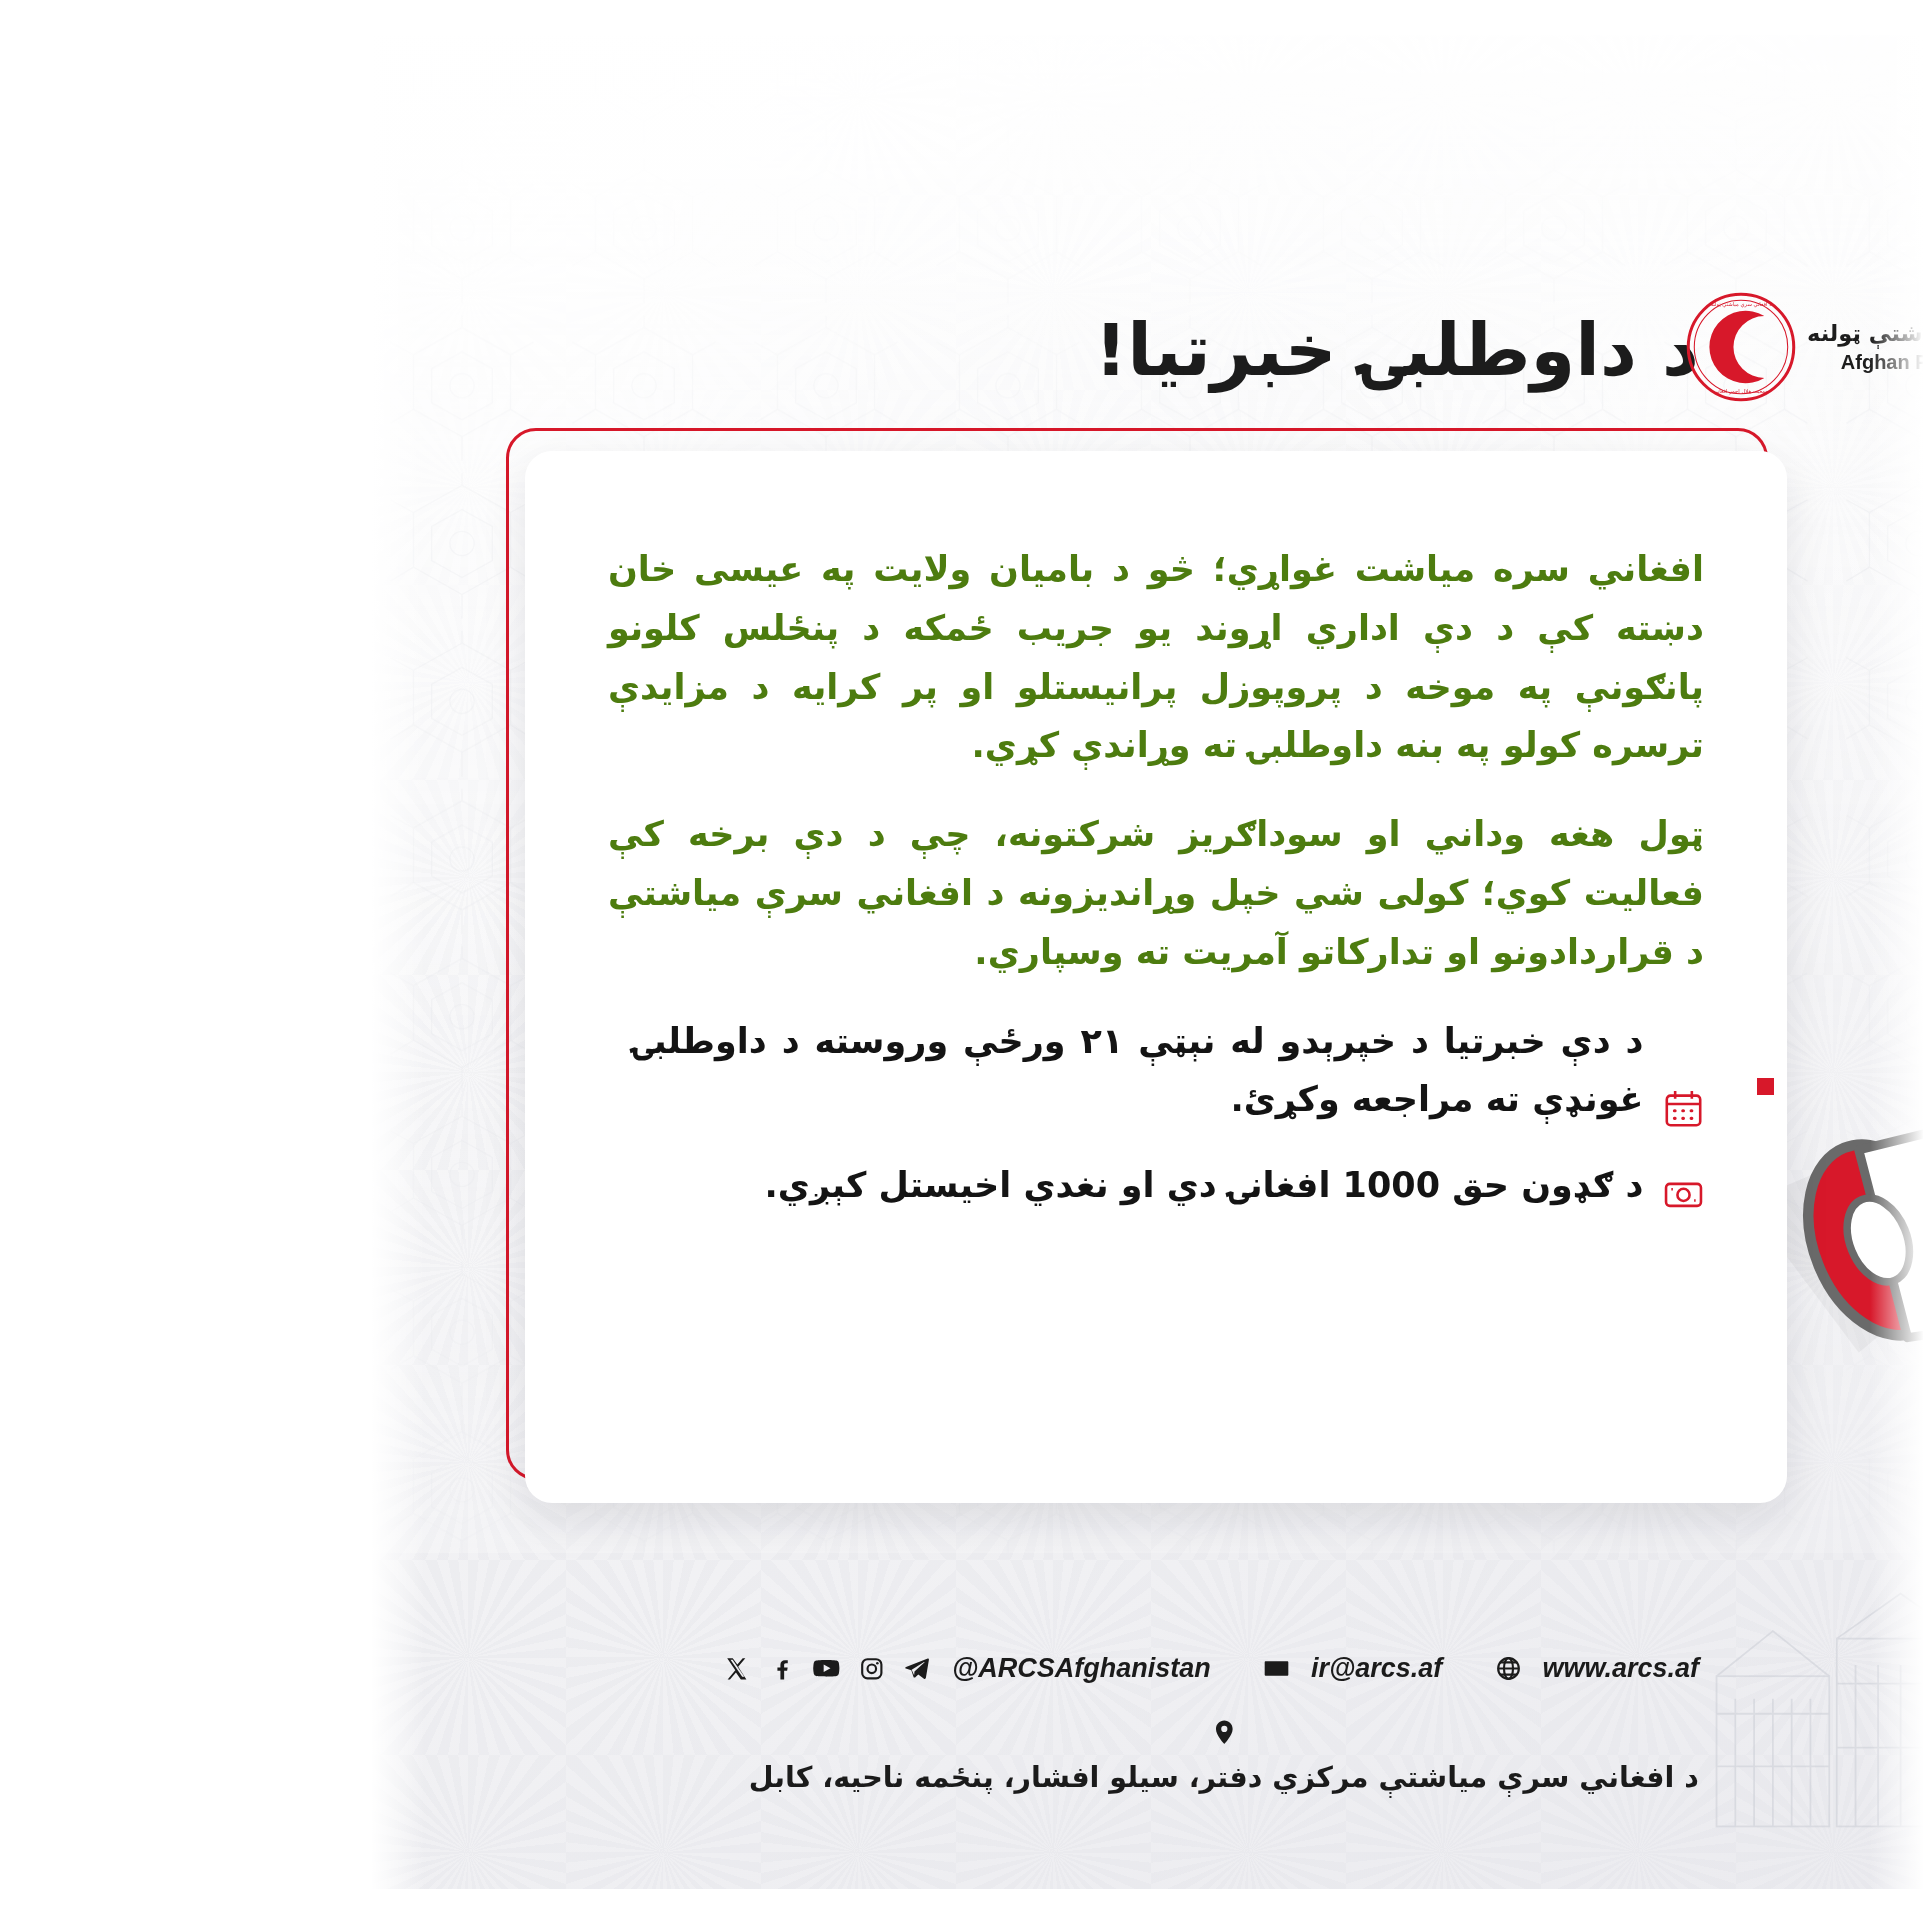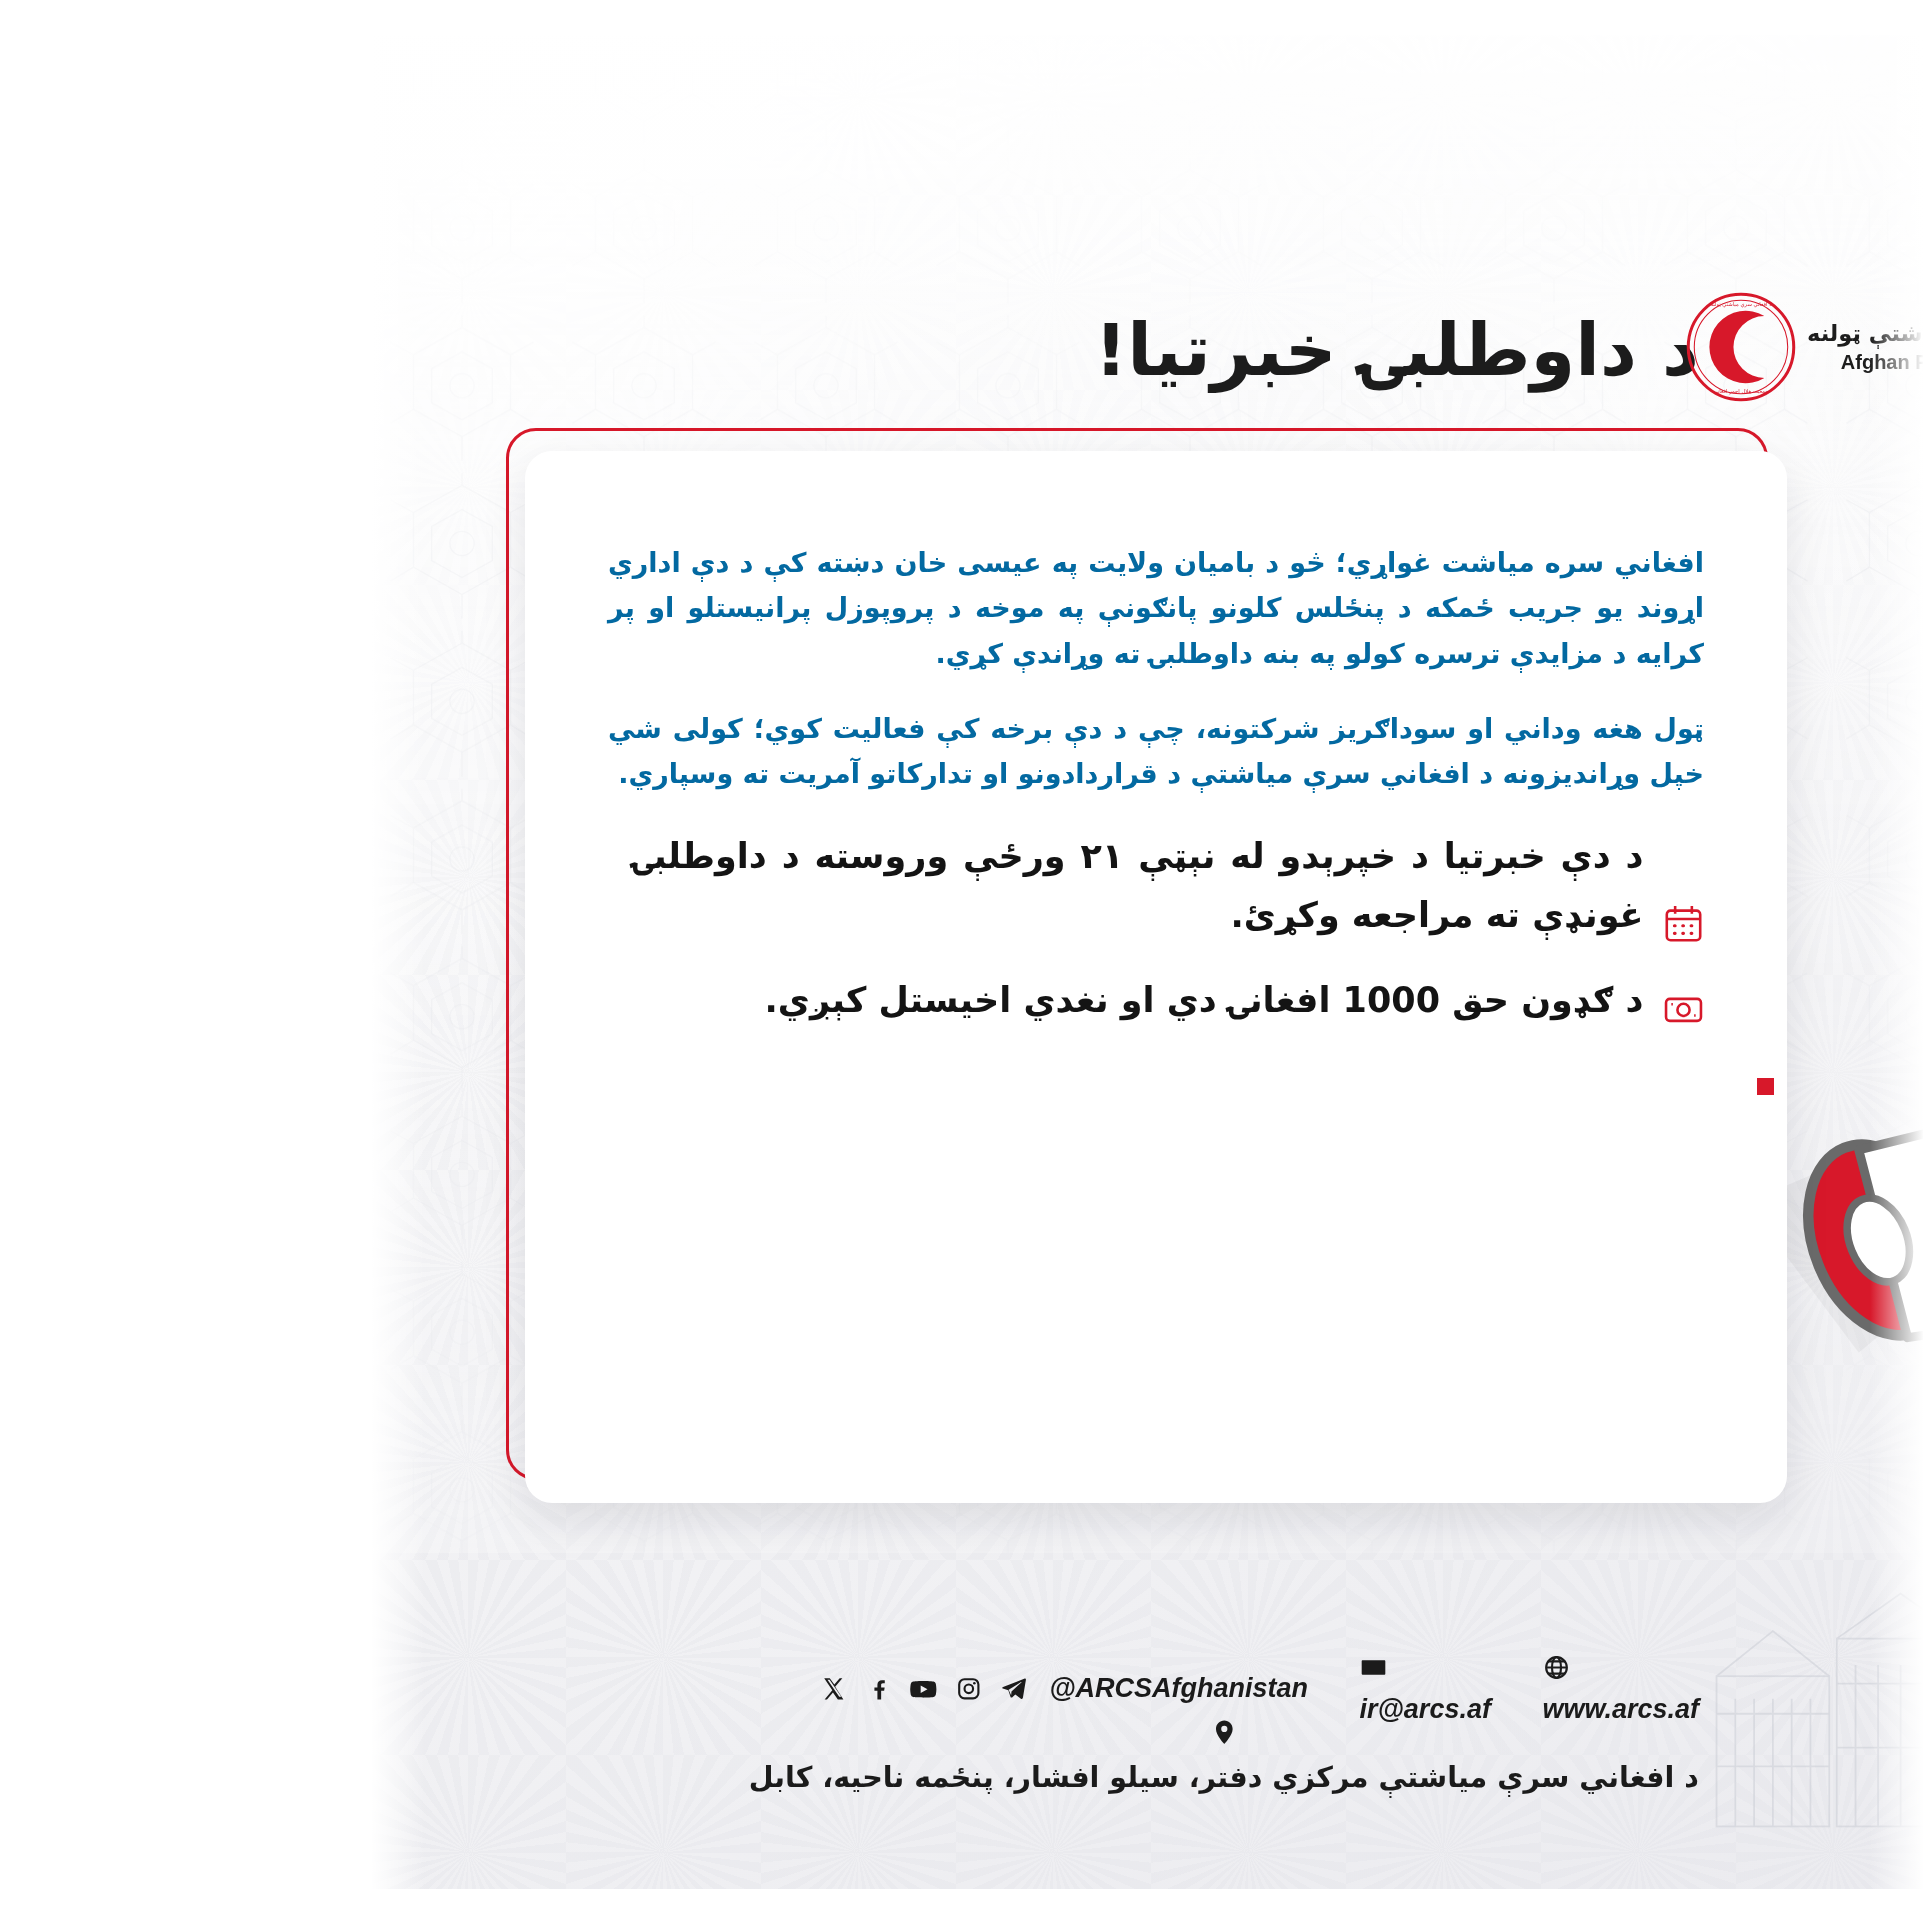--- a/index.html
+++ b/index.html
@@ -158,23 +158,23 @@
     background: #d7182a;
   }
 
   .card-body {
     position: absolute;
     inset: 0;
     padding: 89px 83px 68px 83px;
     direction: rtl;
   }
   .para {
-    font-size: 27px;
+    font-size: 35px;
     line-height: 1.68;
-    color: #0369a1;
+    color: #4d7c0f;
     font-weight: 700;
     text-align: justify;
     text-align-last: right;
     margin-bottom: 30px;
   }
   .bullet {
     display: flex;
     flex-direction: row;
     align-items: flex-end;
     gap: 19.5px;
@@ -234,22 +234,23 @@
   }
   .handle {
     font-size: 27px;
     font-weight: 700;
     color: #1b1b1b;
     font-family: "Liberation Sans", sans-serif;
     margin-left: 4.5px;
   }
   .contact-item {
     display: flex;
-    flex-direction: column;
-    gap: 12px;
+    flex-direction: row;
+    align-items: center;
+    gap: 20px;
     margin-left: 35px;
   }
   .contact-text {
     font-size: 27px;
     font-weight: 700;
     color: #1b1b1b;
     font-family: "Liberation Sans", sans-serif;
   }
   .footer-line2 {
     position: absolute;

